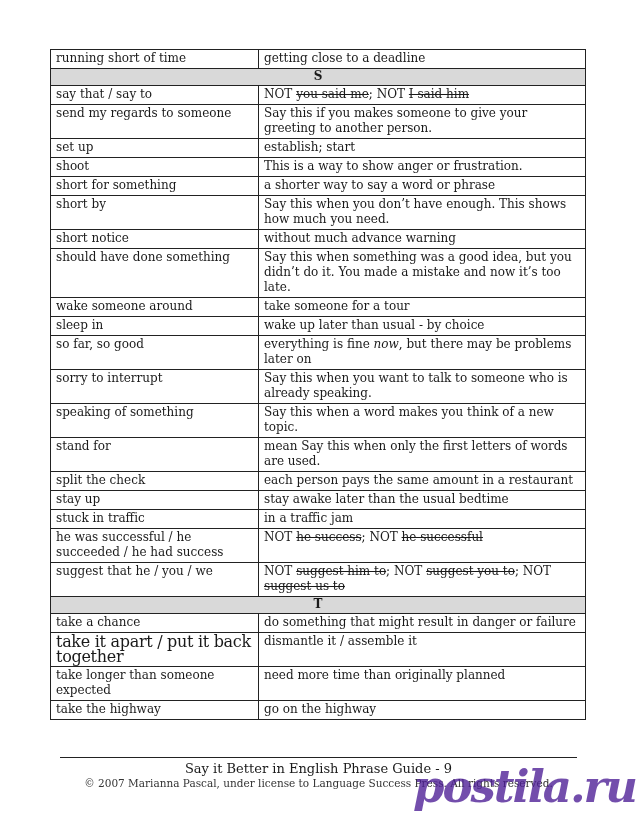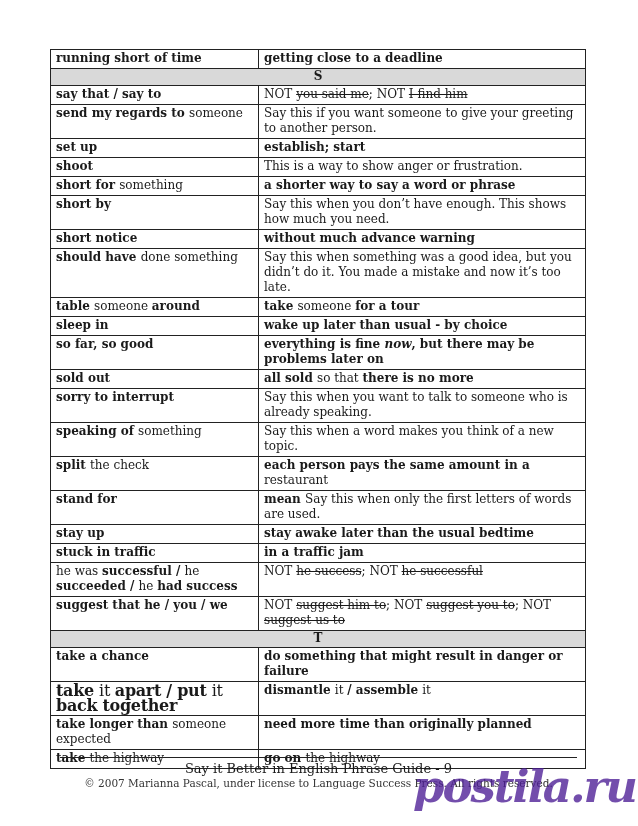--- a/index.html
+++ b/index.html
@@ -31,21 +31,21 @@
     word-wrap: break-word;
   }
   td.section {
     background: var(--section-bg, #d9d9d9);
     text-align: center;
     font-weight: bold;
     padding-top: 0px;
     padding-bottom: 1px;
   }
   td.small { font-size: 16px; letter-spacing: -0.3px; }
-  .b { font-weight: bold; text-align: center; }
+  .b { font-weight: normal; text-align: center; }
   .i { font-style: italic; margin-top: 36px; }
   .s { text-decoration: line-through; }
 
   .footer {
     position: absolute;
     left: 60px;
     width: 517px;
     top: 757px;
     border-top: 1.5px solid #222;
     text-align: center;
@@ -80,25 +80,25 @@
     <tbody>
         <tr>
           <td><span class="b">running short of time</span></td>
           <td><span class="b">getting close to a deadline</span></td>
         </tr>
         <tr>
           <td colspan="2" class="section">S</td>
         </tr>
         <tr>
           <td><span class="b">say that / say to</span></td>
-          <td><span>NOT </span><span class="s">you said me</span><span>; NOT </span><span class="s">I find him</span></td>
+          <td><span>NOT </span><span class="s">you said me</span><span>; NOT </span><span class="s">I said him</span></td>
         </tr>
         <tr>
           <td><span class="b">send my regards to </span><span>someone</span></td>
-          <td><span>Say this if you want someone to give your greeting to another person.</span></td>
+          <td><span>Say this if you makes someone to give your greeting to another person.</span></td>
         </tr>
         <tr>
           <td><span class="b">set up</span></td>
           <td><span class="b">establish; start</span></td>
         </tr>
         <tr>
           <td><span class="b">shoot</span></td>
           <td><span>This is a way to show anger or frustration.</span></td>
         </tr>
         <tr>
@@ -111,50 +111,46 @@
         </tr>
         <tr>
           <td><span class="b">short notice</span></td>
           <td><span class="b">without much advance warning</span></td>
         </tr>
         <tr>
           <td><span class="b">should have </span><span>done something</span></td>
           <td><span>Say this when something was a good idea, but you didn’t do it.  You made a mistake and now it’s too late.</span></td>
         </tr>
         <tr>
-          <td><span class="b">table </span><span>someone </span><span class="b">around</span></td>
+          <td><span class="b">wake </span><span>someone </span><span class="b">around</span></td>
           <td><span class="b">take </span><span>someone </span><span class="b">for a tour</span></td>
         </tr>
         <tr>
           <td><span class="b">sleep in</span></td>
           <td><span class="b">wake up later than usual - by choice</span></td>
         </tr>
         <tr>
           <td><span class="b">so far, so good</span></td>
           <td><span class="b">everything is fine </span><span class="b i">now</span><span class="b">, but there may be problems later on</span></td>
         </tr>
         <tr>
-          <td><span class="b">sold out</span></td>
-          <td><span class="b">all sold </span><span>so that </span><span class="b">there is no more</span></td>
-        </tr>
-        <tr>
           <td><span class="b">sorry to interrupt</span></td>
           <td><span>Say this when you want to talk to someone who is already speaking.</span></td>
         </tr>
         <tr>
           <td><span class="b">speaking of </span><span>something</span></td>
           <td><span>Say this when a word makes you think of a new topic.</span></td>
         </tr>
         <tr>
+          <td><span class="b">stand for</span></td>
+          <td><span class="b">mean </span><span>Say this when only the first letters of words are used.</span></td>
+        </tr>
+        <tr>
           <td><span class="b">split </span><span>the check</span></td>
           <td><span class="b">each person pays the same amount in a </span><span>restaurant</span></td>
-        </tr>
-        <tr>
-          <td><span class="b">stand for</span></td>
-          <td><span class="b">mean </span><span>Say this when only the first letters of words are used.</span></td>
         </tr>
         <tr>
           <td><span class="b">stay up</span></td>
           <td><span class="b">stay awake later than the usual bedtime</span></td>
         </tr>
         <tr>
           <td><span class="b">stuck in traffic</span></td>
           <td><span class="b">in a traffic jam</span></td>
         </tr>
         <tr>

